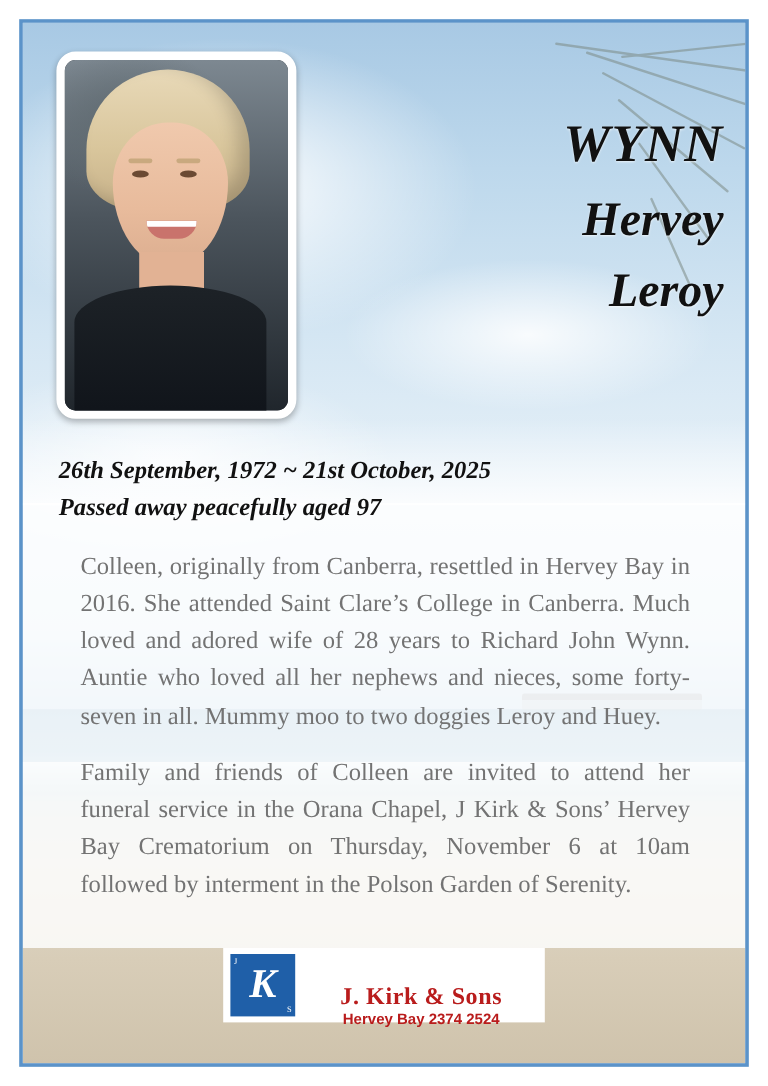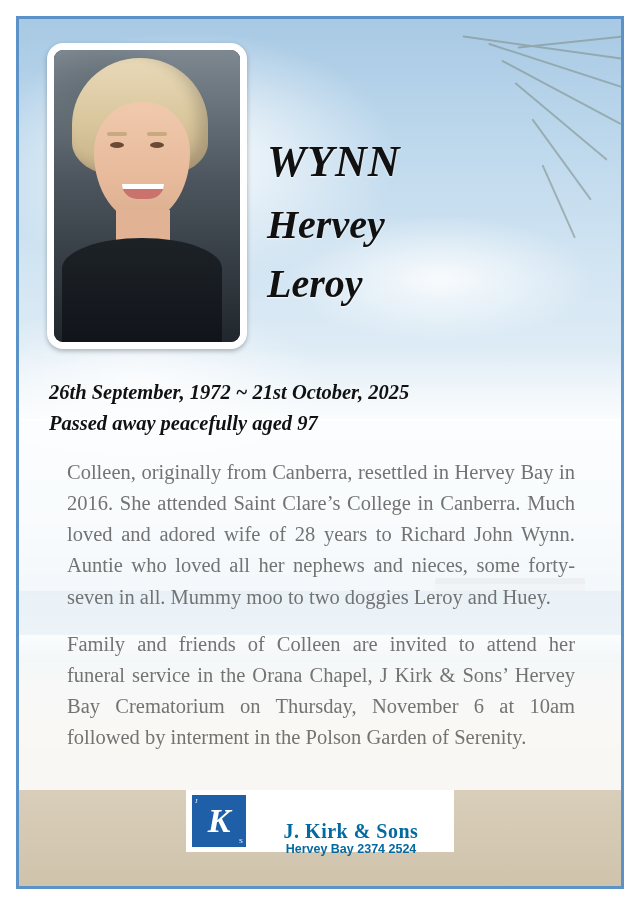--- a/index.html
+++ b/index.html
@@ -186,27 +186,26 @@
     background: linear-gradient(to bottom, #1d2227, #10141a);
     border-radius: 54% 54% 0 0 / 30% 30% 0 0;
   }
 
   
   .name-block {
     position: absolute;
     left: 248px;
     right: 18px;
     top: 72px;
-    text-align: left;
+    text-align: right;
     color: #111111;
     font-style: italic;
     font-weight: bold;
     line-height: 1.32;
     text-shadow: 0 1px 2px rgba(255,255,255,0.7);
-    margin-top: 42px;
   }
   .name-surname { font-size: 44px; letter-spacing: 1px; }
   .name-first   { font-size: 40px; margin-top: 8px; }
   .name-middle  { font-size: 40px; margin-top: 6px; }
 
   
   .dates {
     position: absolute;
     left: 30px; right: 30px;
     top: 358px;
@@ -266,21 +265,21 @@
     font-size: 7px;
     font-style: normal;
     font-weight: normal;
     color: #ffffff;
   }
   .logo-mark .corner.tl { left: 3px; top: 2px; }
   .logo-mark .corner.br { right: 3px; bottom: 2px; }
   .logo-text {
     flex: 1 1 auto;
     text-align: center;
-    color: #0369a1;
+    color: #b91c1c;
     padding-left: 8px;
     margin-top: 36px;
   }
   .logo-name {
     font-family: "Liberation Serif", serif;
     font-weight: bold;
     font-size: 20px;
     letter-spacing: 0.5px;
     line-height: 1.1;
   }

